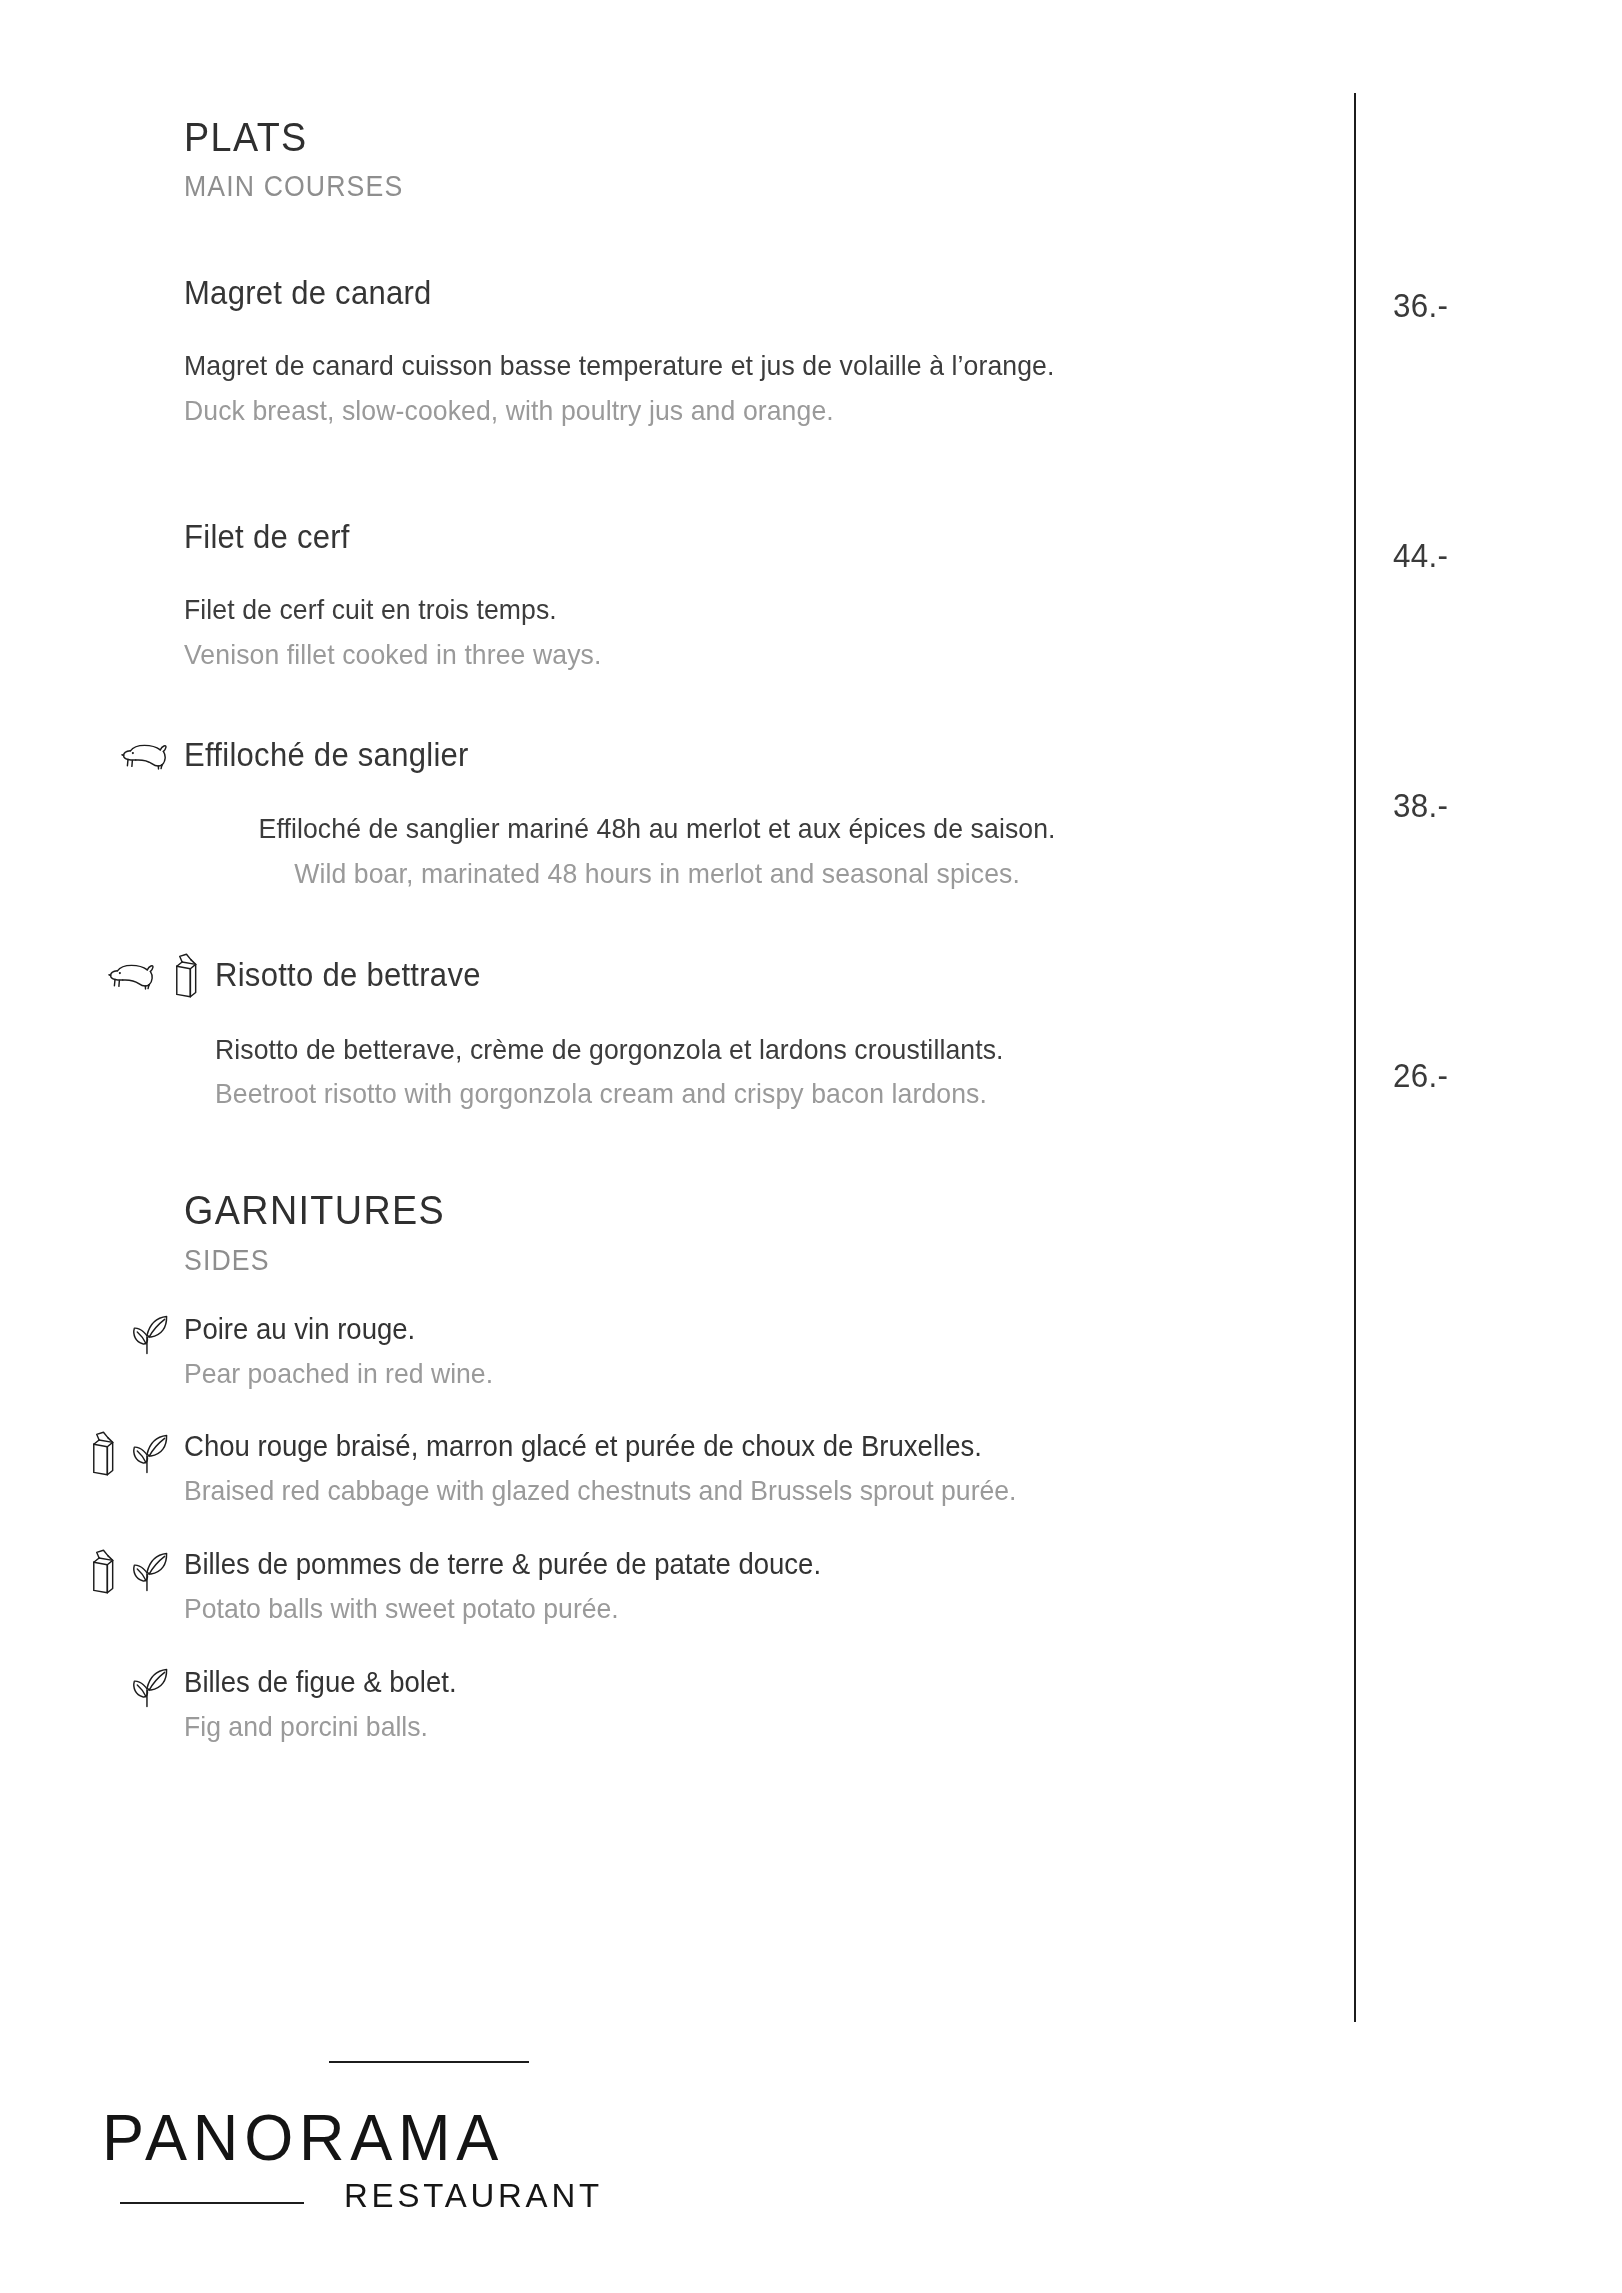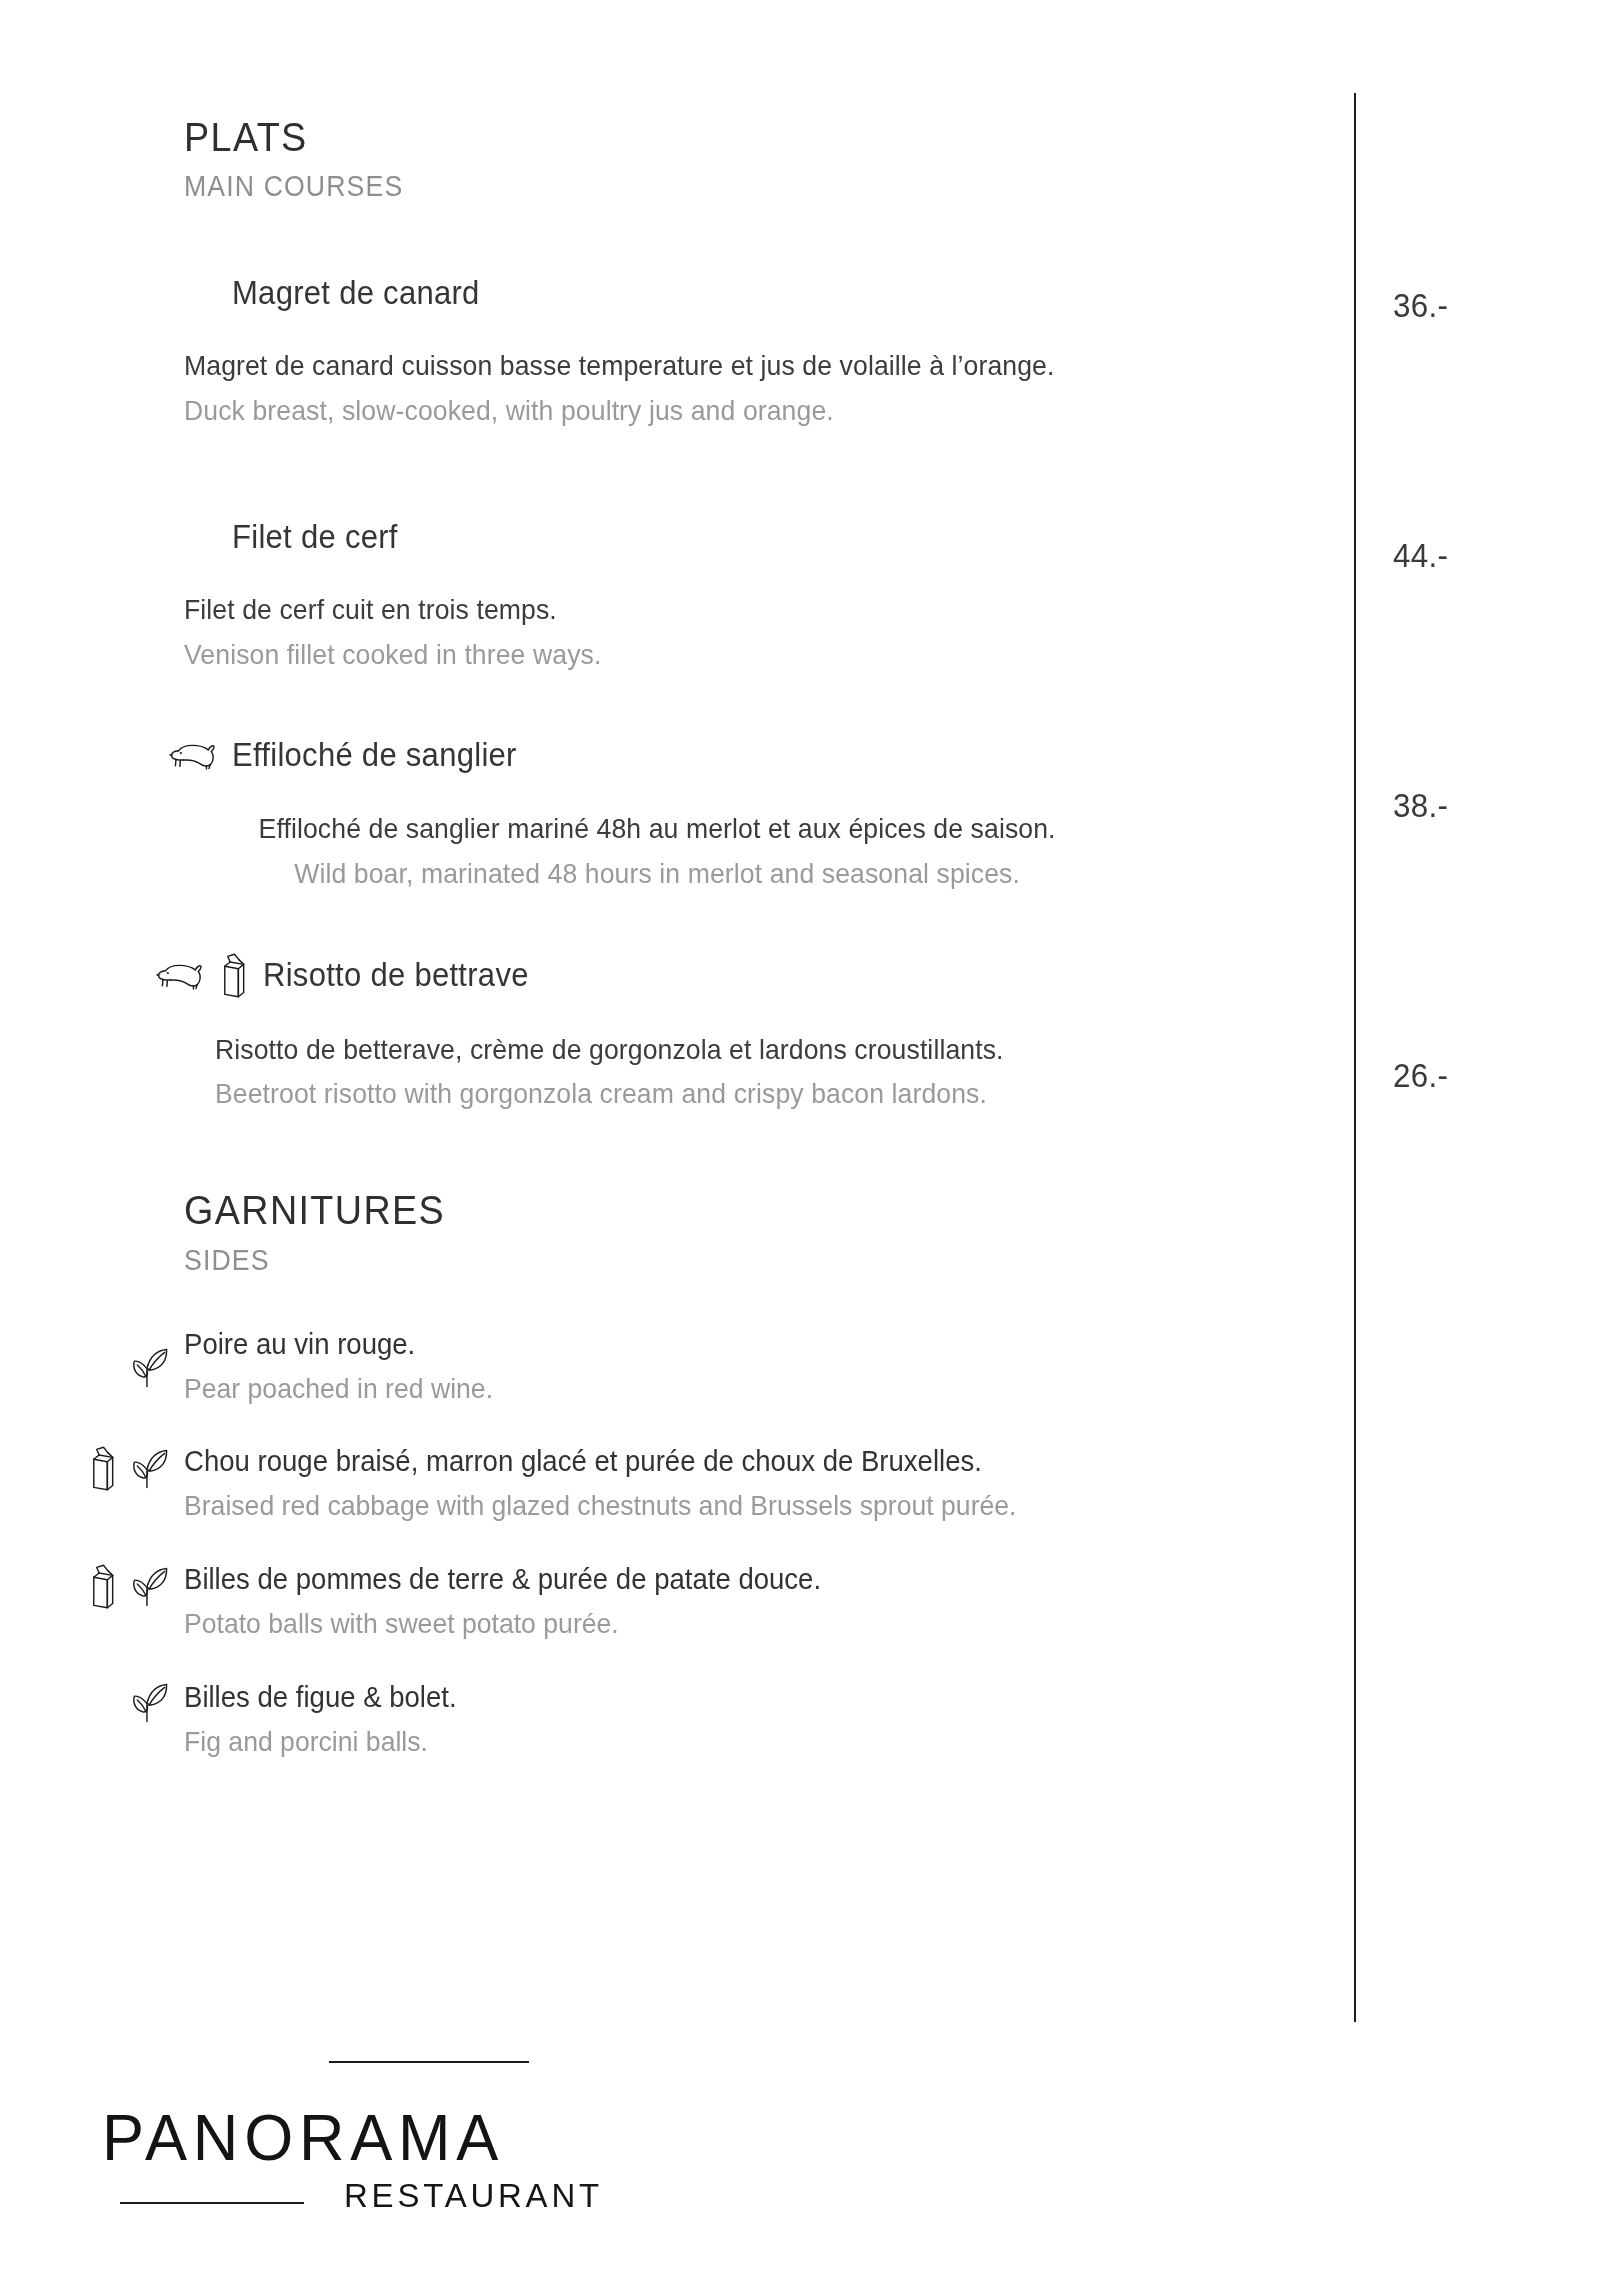--- a/index.html
+++ b/index.html
@@ -70,21 +70,20 @@
   }
 
   
   .dish {
     position: relative;
   }
   .dish-head {
     display: flex;
     align-items: center;
     min-height: 45px;
-    margin-left: 48px;
   }
   .dish-icons {
     width: 184px;
     display: flex;
     align-items: center;
     justify-content: flex-end;
     gap: 13.7px;
     padding-right: 13.7px;
     box-sizing: border-box;
     flex: 0 0 auto;
@@ -335,21 +334,21 @@
         </div>
       </div>
     </div>
 
     <div class="section" style="margin-top:76px;">
       <div class="section-head">
         <div class="section-title">GARNITURES</div>
         <div class="section-sub">SIDES</div>
       </div>
 
-      <div class="side" style="margin-top:49px;align-items:center;">
+      <div class="side" style="margin-top:34px;">
         <div class="side-icons">
           <span class="icon">
             <svg width="41" height="43" viewBox="0 0 42 44" fill="none" stroke="#1c1c1c" stroke-width="1.5" stroke-linecap="round" stroke-linejoin="round">
               <path d="M18.5 22.5 C21.5 10.5 29 4.5 38.5 3.5 C38.8 14.5 33.5 23 22.5 24.5 C20.8 24.7 19.4 24 18.5 22.5 Z"></path>
               <path d="M36.5 6.5 C30 11.5 24.5 17.5 20.5 25"></path>
               <path d="M5.5 15.5 C3.5 22.5 7 29.5 14 31.5 C16 32 17.5 31.3 18.3 29.8 C19.8 26.8 18.5 22.5 15 19.5 C12 16.8 8.5 15.3 5.5 15.5 Z"></path>
               <path d="M8.5 19.5 C12.5 23 15.5 27 17.5 31.5"></path>
               <path d="M18.4 25 L18.4 41.5"></path>
             </svg>
           </span>

